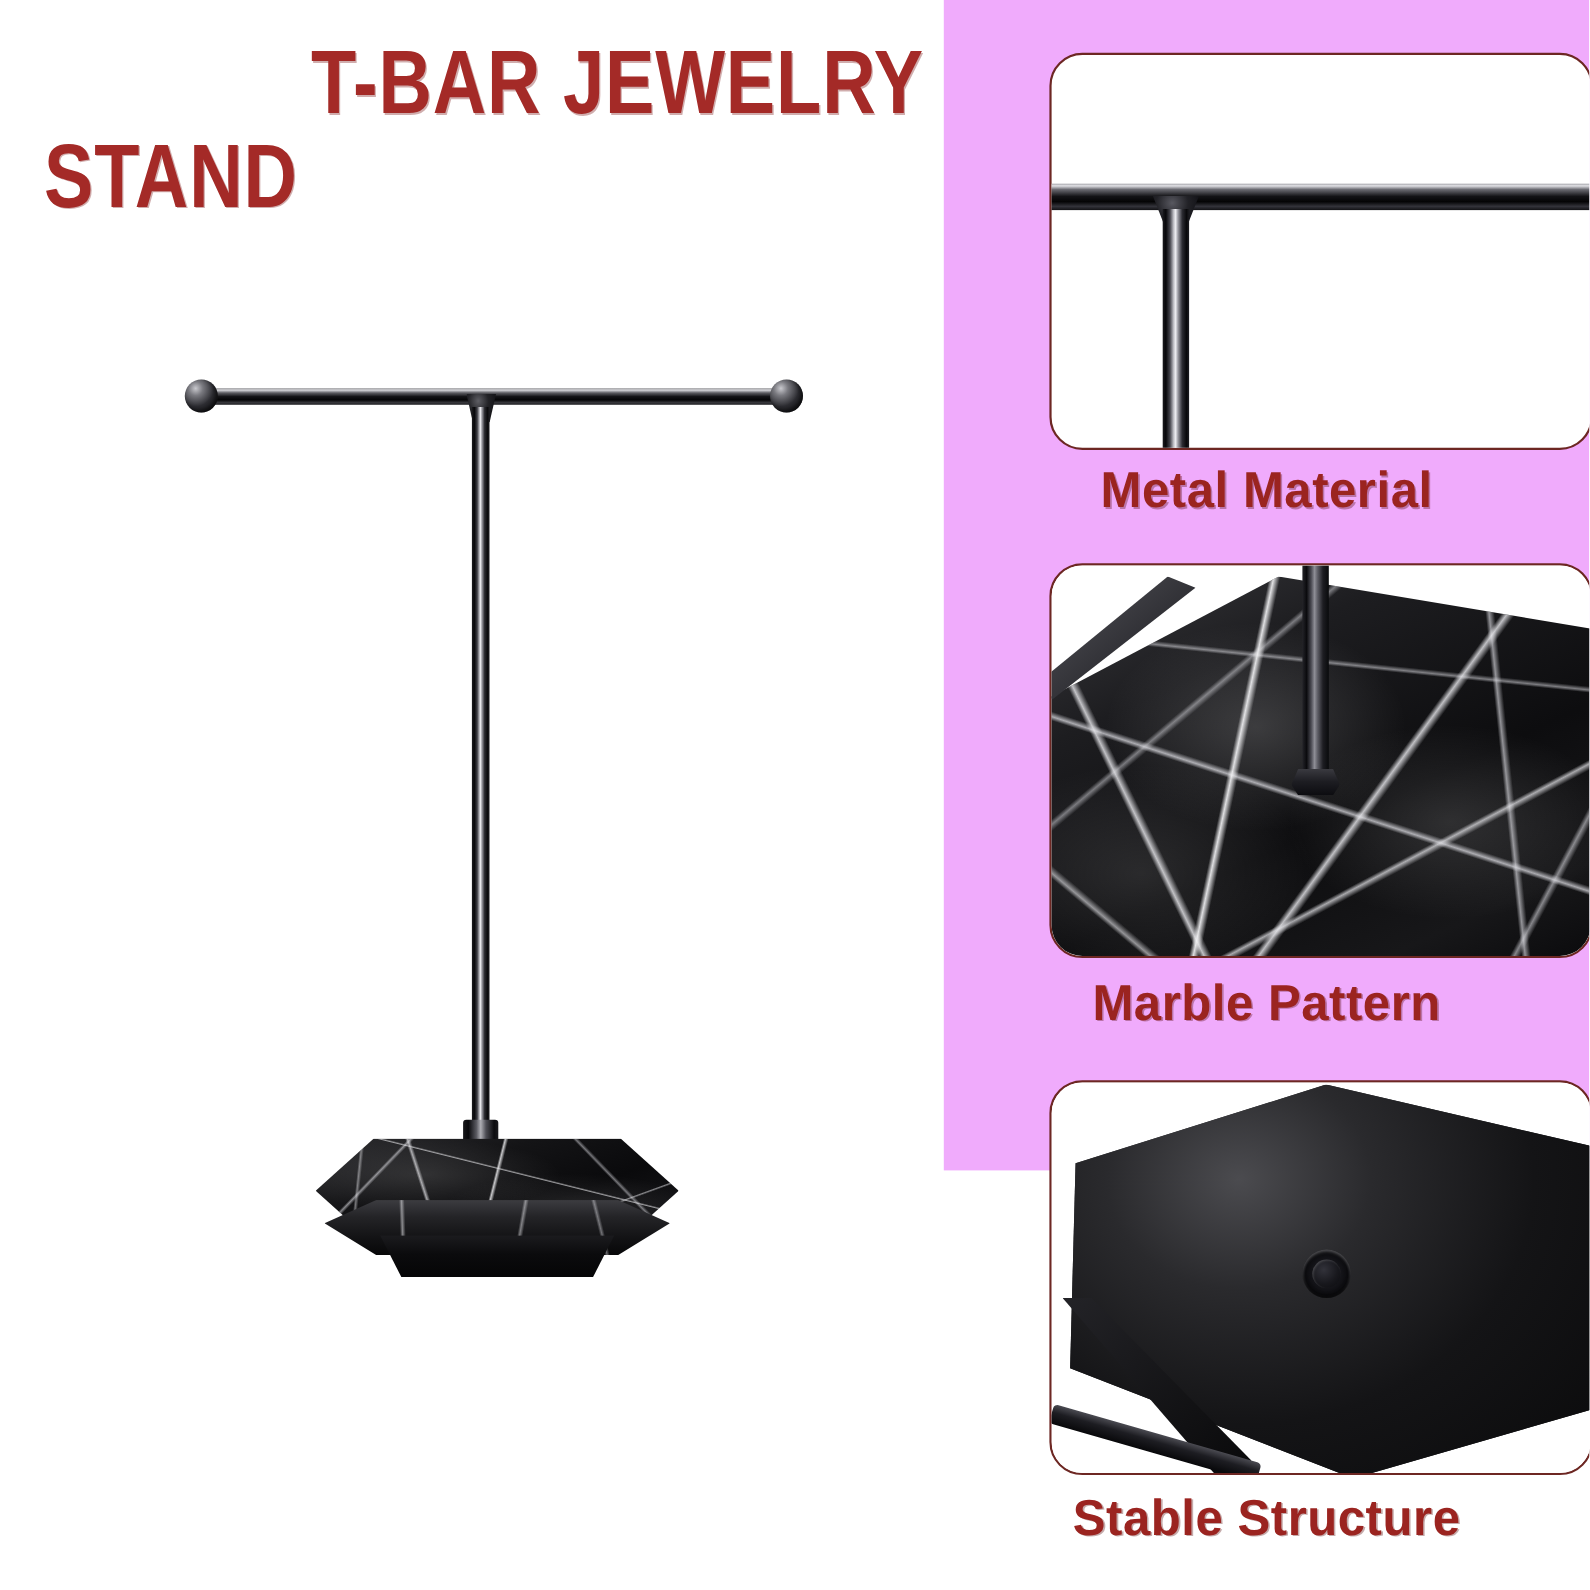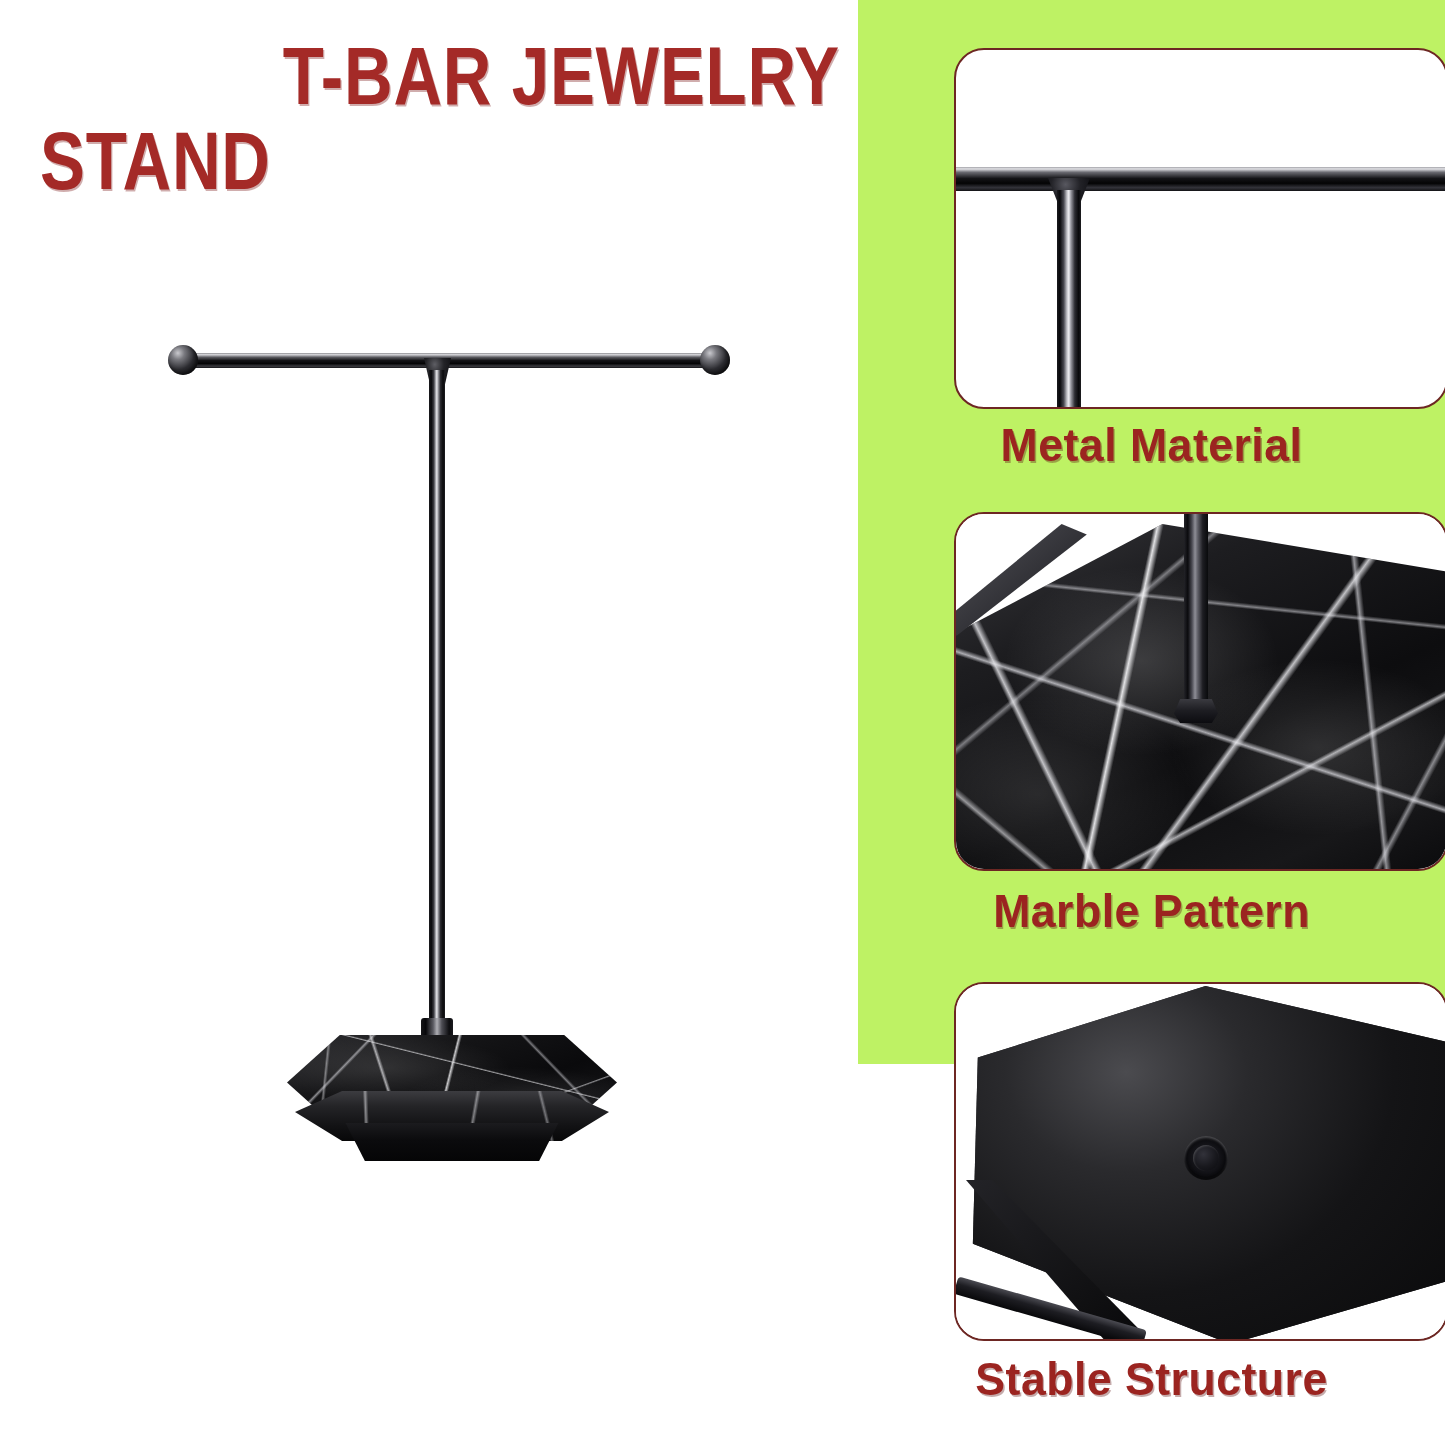--- a/index.html
+++ b/index.html
@@ -204,21 +204,21 @@
     transform-origin: left center;
     white-space: nowrap;
   }
 
   
   #right-panel {
     position: absolute;
     left: 858px; top: 0;
     width: 587px;
     height: 1064px;
-    background: #bef264;
+    background: #f0abfc;
   }
   .feature-card {
     position: absolute;
     left: 96px;
     width: 490px;
     border: 2.5px solid #6d2723;
     border-radius: 30px;
     background: #ffffff;
     overflow: hidden;
   }

